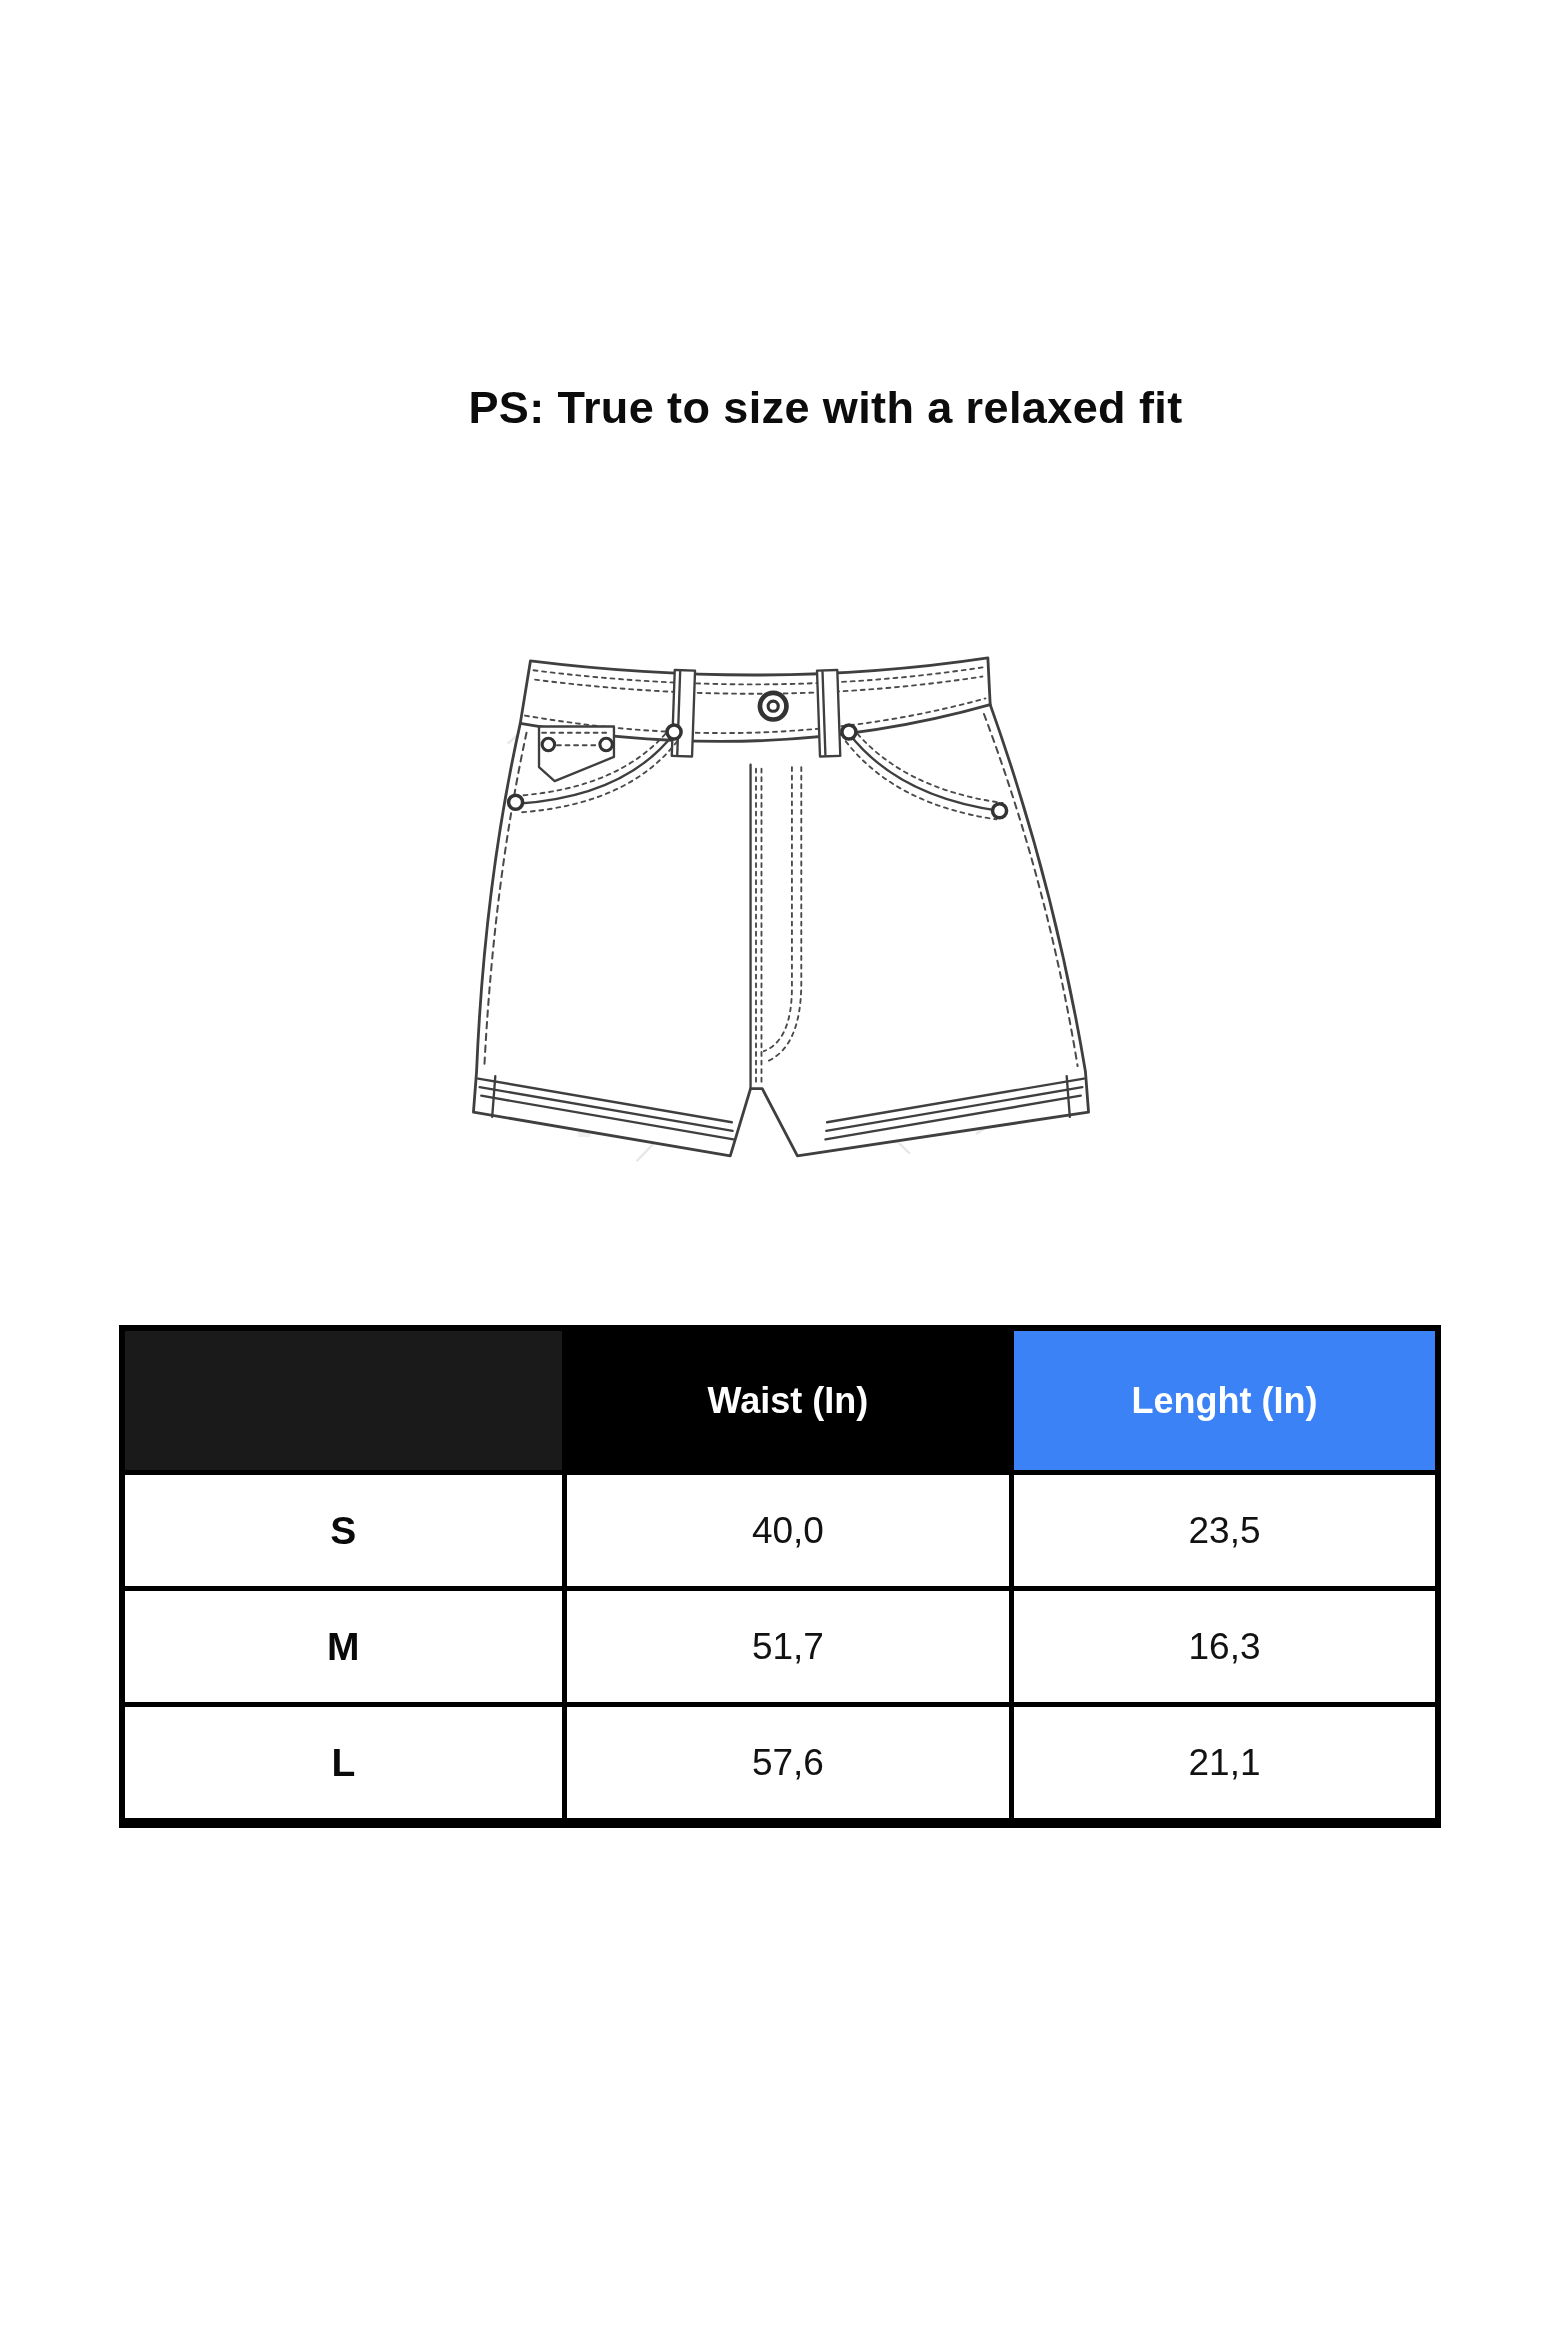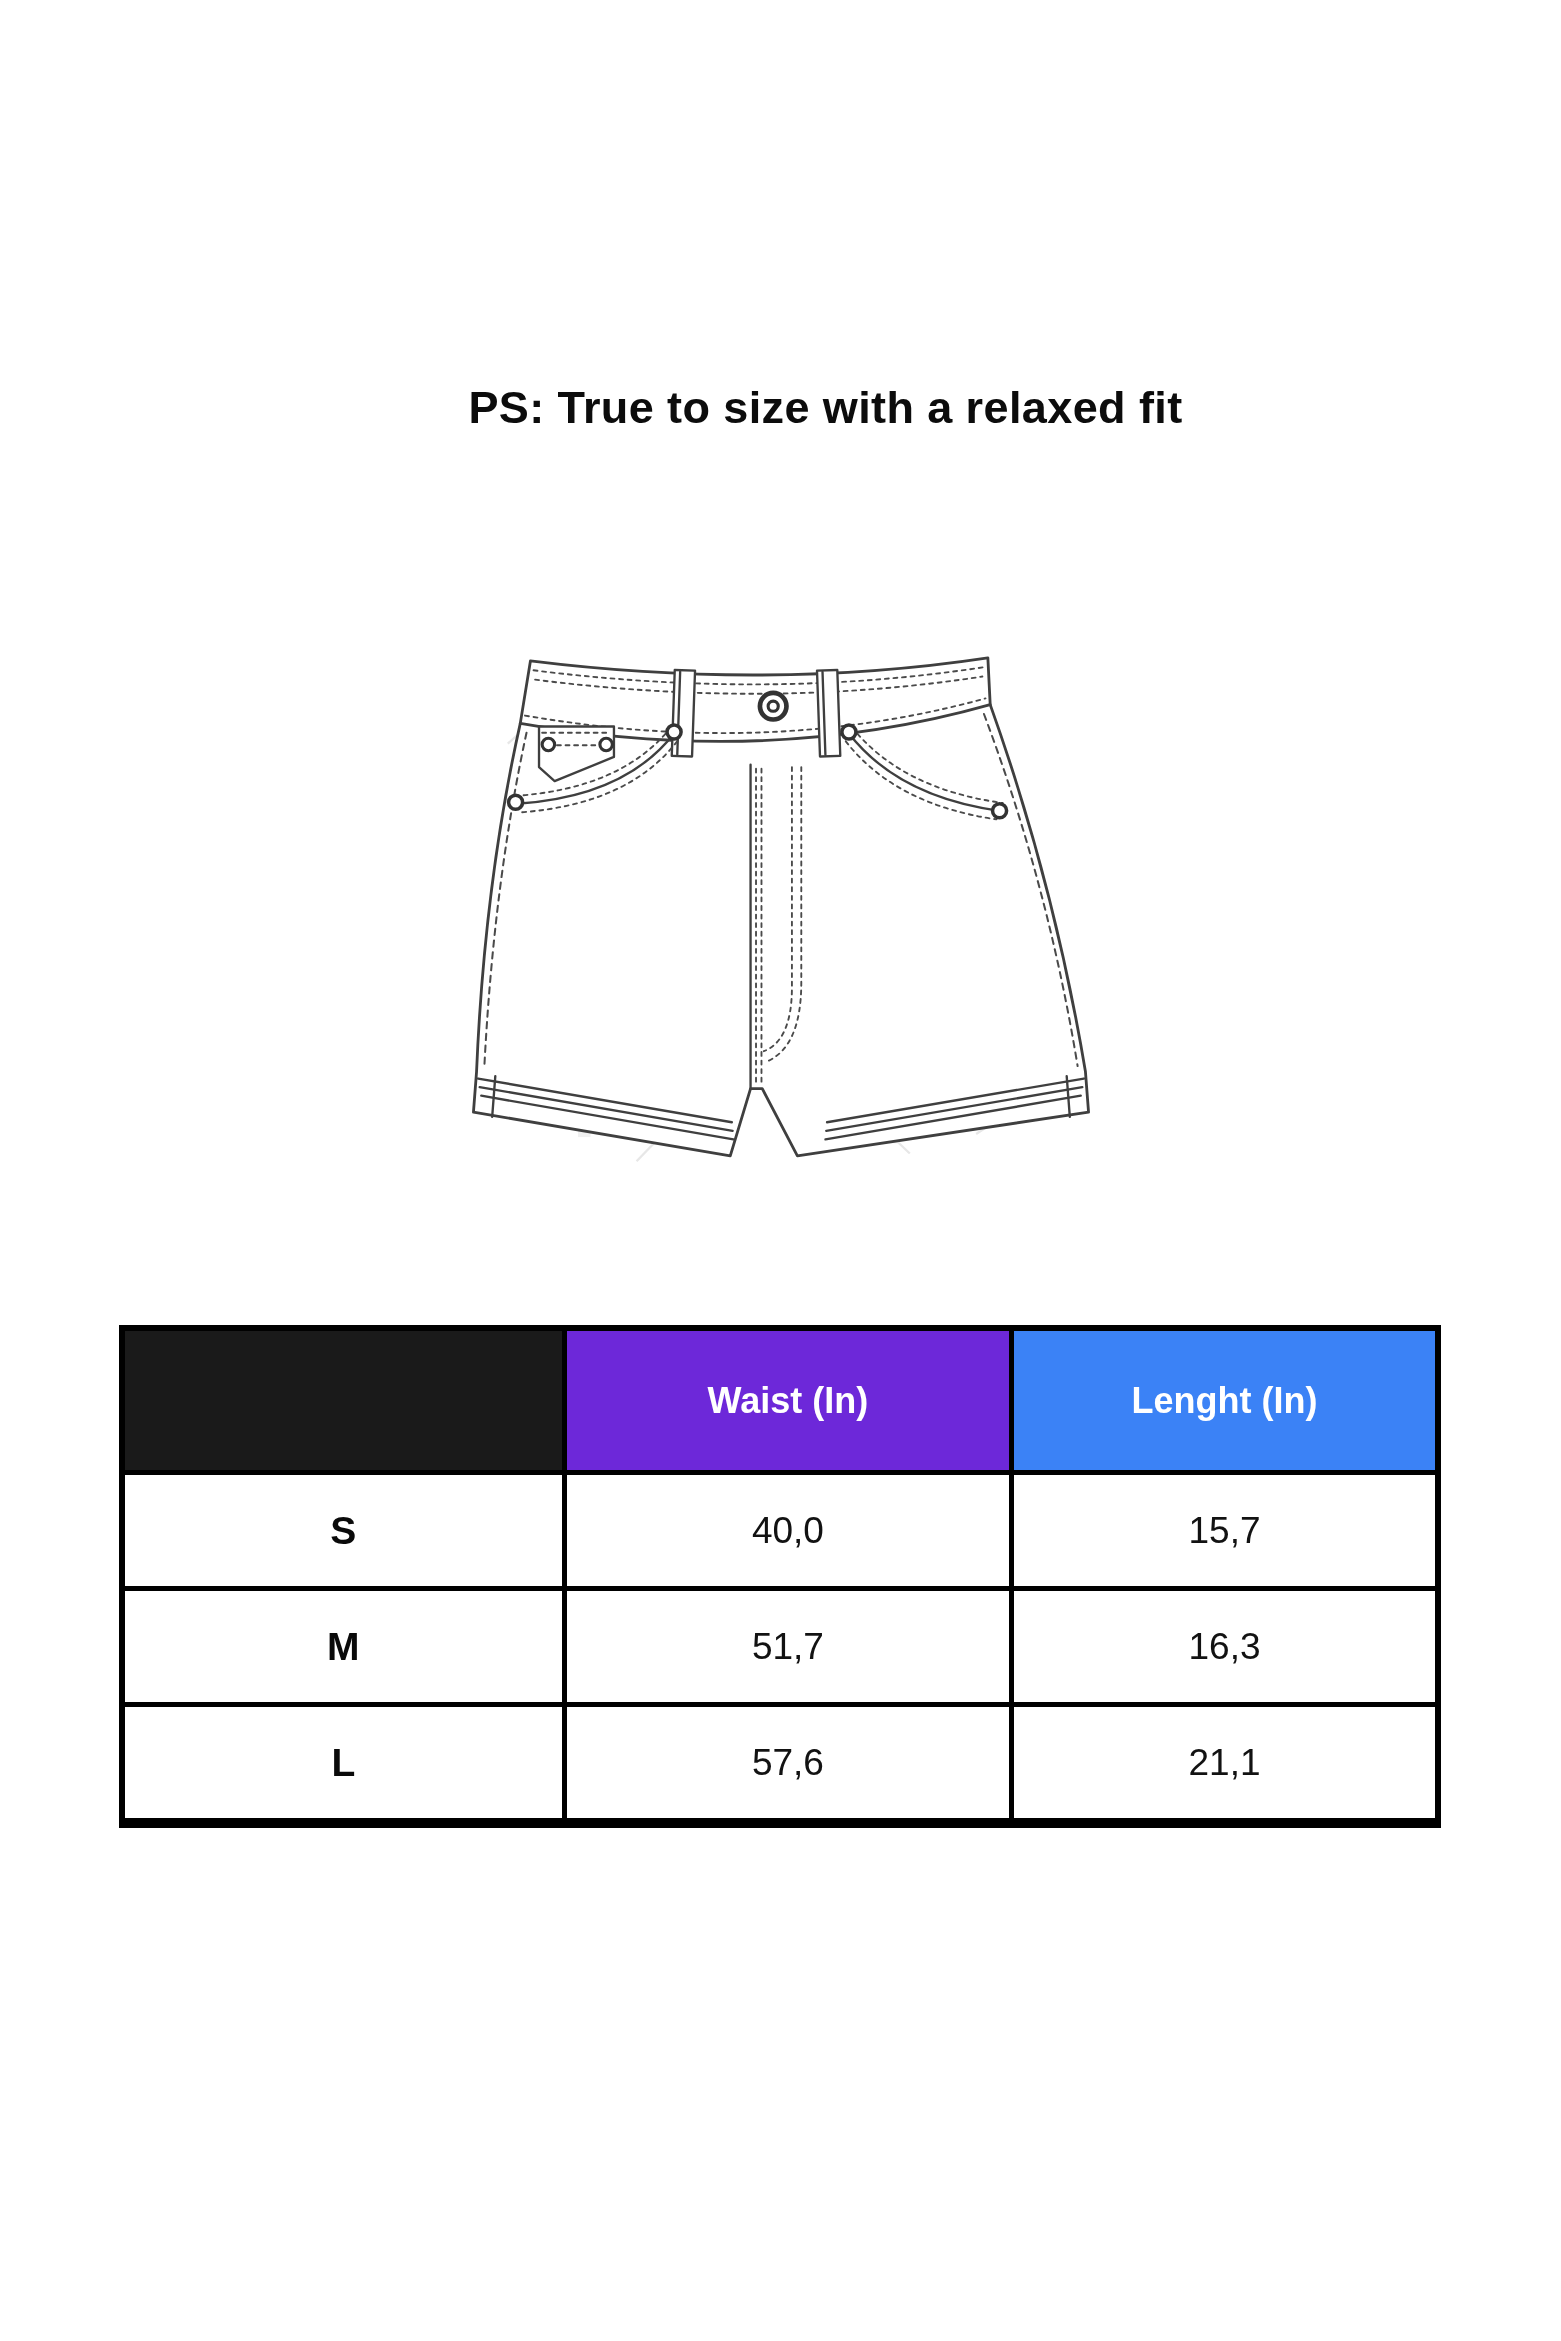--- a/index.html
+++ b/index.html
@@ -69,21 +69,21 @@
   }
   .size-table { border: 6.2px solid #000000; border-bottom-width: 10px; }
 
   .size-table thead th {
     height: 139px;
     color: #ffffff;
     font-size: 36px;
     font-weight: 700;
   }
   .size-table thead th.h-blank  { background: #1a1a1a; }
-  .size-table thead th.h-waist  { background: #6d28d9; }
+  .size-table thead th.h-waist  { background: #000000; }
   .size-table thead th.h-length { background: #3b82f6; }
 
   .size-table tbody td {
     height: 111px;
     background: #ffffff;
     font-size: 37px;
     font-weight: 400;
     color: #121212;
   }
   .size-table tbody td.size-cell {
@@ -195,21 +195,21 @@
     <tr>
       <th class="h-blank"></th>
       <th class="h-waist">Waist (In)</th>
       <th class="h-length">Lenght (In)</th>
     </tr>
   </thead>
   <tbody>
     <tr>
       <td class="size-cell">S</td>
       <td>40,0</td>
-      <td>15,7</td>
+      <td>23,5</td>
     </tr>
     <tr>
       <td class="size-cell">M</td>
       <td>51,7</td>
       <td>16,3</td>
     </tr>
     <tr>
       <td class="size-cell">L</td>
       <td>57,6</td>
       <td>21,1</td>

